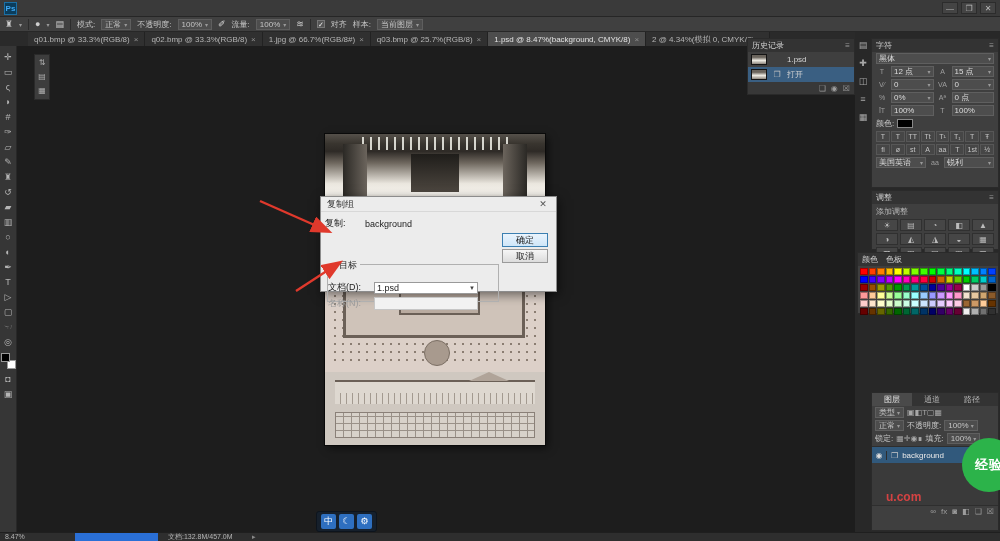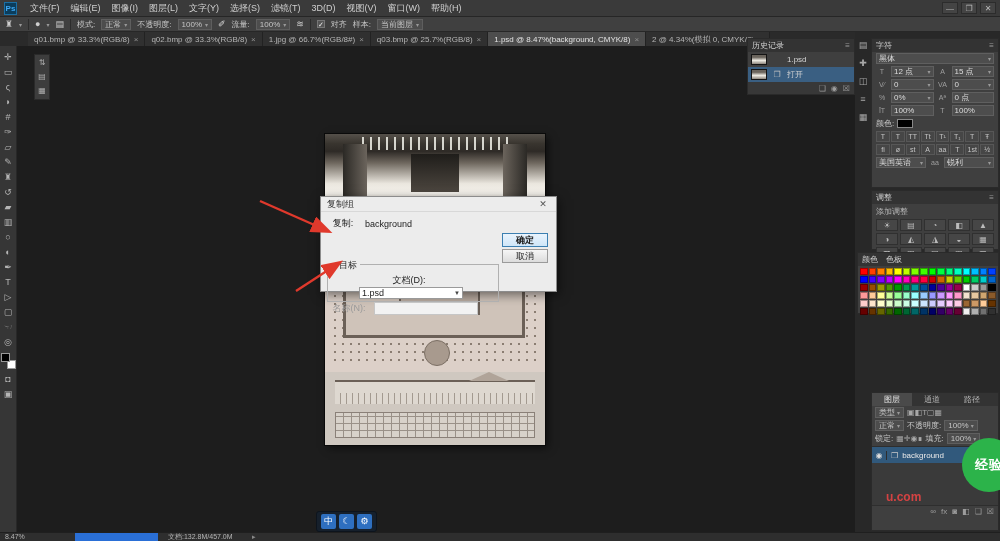--- a/index.html
+++ b/index.html
@@ -73,27 +73,27 @@
   .elev-band2 { position:absolute; top:40px; left:10px; right:10px; height:26px; background:#d8d2ca; border:1px solid #8a8078;
     background-image:repeating-linear-gradient(90deg,transparent 0 7px,#9a9188 7px 8px),repeating-linear-gradient(0deg,transparent 0 6px,#9a9188 6px 7px); }
 
   
   #dialog { position:absolute; left:320px; top:196px; width:237px; height:96px; background:#ececec;
             border:1px solid #8c8c8c; box-shadow:2px 3px 10px rgba(0,0,0,.5); z-index:40; font-size:9px; color:#222; }
   .dlg-title { height:15px; display:flex; align-items:center; padding:0 6px; color:#333; border-bottom:1px solid #d8d8d8; }
   .dlg-close { margin-left:auto; color:#555; width:14px; text-align:center; font-size:9px; }
   .dlg-body { position:relative; padding:2px 6px 0 4px; }
   .dlg-row { display:flex; align-items:center; margin-top:3px; }
-  .dlg-label { width:36px; text-align:center; margin-right:4px; white-space:nowrap; }
+  .dlg-label { width:36px; text-align:left; margin-right:4px; white-space:nowrap; }
   .dlg-value { color:#222; }
   .dlg-input { height:13px; background:#fff; border:1px solid #8aa8c0; display:flex; align-items:center; padding:0 2px; width:134px; font-size:9px; }
   .dlg-input .sel { background:#3297fd; color:#fff; padding:0 1px; white-space:nowrap; }
   .dlg-btn { position:absolute; right:8px; width:46px; height:14px; font-size:9px; text-align:center; line-height:12px;
              background:linear-gradient(#f6f6f6,#dcdcdc); border:1px solid #9a9a9a; color:#222; }
-  #btn-ok { top:21px; border:1px solid #3c7fb1; background:linear-gradient(#eaf4fd,#cfe6f8);font-weight:bold; }
+  #btn-ok { top:21px; border:1px solid #3c7fb1; background:linear-gradient(#eaf4fd,#cfe6f8); }
   #btn-cancel { top:37px; }
   .dlg-group { position:absolute; left:6px; top:52px; width:172px; height:38px; border:1px solid #b0b0b0; padding:4px 4px 0 0; }
   .dlg-legend { position:absolute; top:-6px; left:8px; background:#ececec; padding:0 3px; }
   .dlg-group .dlg-label { width:42px; }
   .dlg-select { width:104px; height:12px; background:#fff; border:1px solid #9a9a9a; display:flex; align-items:center; justify-content:space-between; padding:0 2px; }
   .dlg-select .caret { font-size:6px; color:#444; }
   .dis-label { color:#9a9a9a; }
   .dlg-input.disabled { background:#f2f2f2; border-color:#c6c6c6; width:104px; }
 
   #arrows { position:absolute; inset:0; z-index:50; pointer-events:none; }
@@ -158,34 +158,20 @@
               display:flex; align-items:center; justify-content:center; color:#fff; font-size:13px; font-weight:bold; letter-spacing:1px; }
   #wm-text { position:absolute; left:886px; top:490px; z-index:60; font-size:12px; color:#ef4444; font-weight:bold; opacity:.85; }
 </style>
 </head>
 <body>
 
 <div id="app">
 
   <header id="titlebar">
     <div class="ps-logo">Ps</div>
-    <nav id="menus">
-
-    <span class="menu-item">文件(F)</span>
-        <span class="menu-item">编辑(E)</span>
-        <span class="menu-item">图像(I)</span>
-        <span class="menu-item">图层(L)</span>
-        <span class="menu-item">文字(Y)</span>
-        <span class="menu-item">选择(S)</span>
-        <span class="menu-item">滤镜(T)</span>
-        <span class="menu-item">3D(D)</span>
-        <span class="menu-item">视图(V)</span>
-        <span class="menu-item">窗口(W)</span>
-        <span class="menu-item">帮助(H)</span>
-      </nav>
     <div id="win-controls">
       <span class="win-btn">—</span>
       <span class="win-btn">❐</span>
       <span class="win-btn">✕</span>
     </div>
   </header>
 
   <div id="optionsbar">
     <span class="ob-icon">♜</span>
     <span class="ob-caret">▾</span>
@@ -652,21 +638,21 @@
     </div>
     <div class="dlg-body">
       <div class="dlg-row">
         <span class="dlg-label">复制:</span>
         <span class="dlg-value">background</span>
       </div>
       <button class="dlg-btn" id="btn-ok">确定</button>
       <button class="dlg-btn" id="btn-cancel">取消</button>
       <div class="dlg-group">
         <span class="dlg-legend">目标</span>
-        <div class="dlg-row" style="margin-top:5px;flex-direction:column;">
+        <div class="dlg-row" style="margin-top:12px;">
           <span class="dlg-label">文档(D):</span>
           <span class="dlg-select">
               <span>1.psd</span>
               <span class="caret">▼</span>
             </span>
         </div>
         <div class="dlg-row">
           <span class="dlg-label dis-label">名称(N):</span>
           <span class="dlg-input disabled"></span>
         </div>

